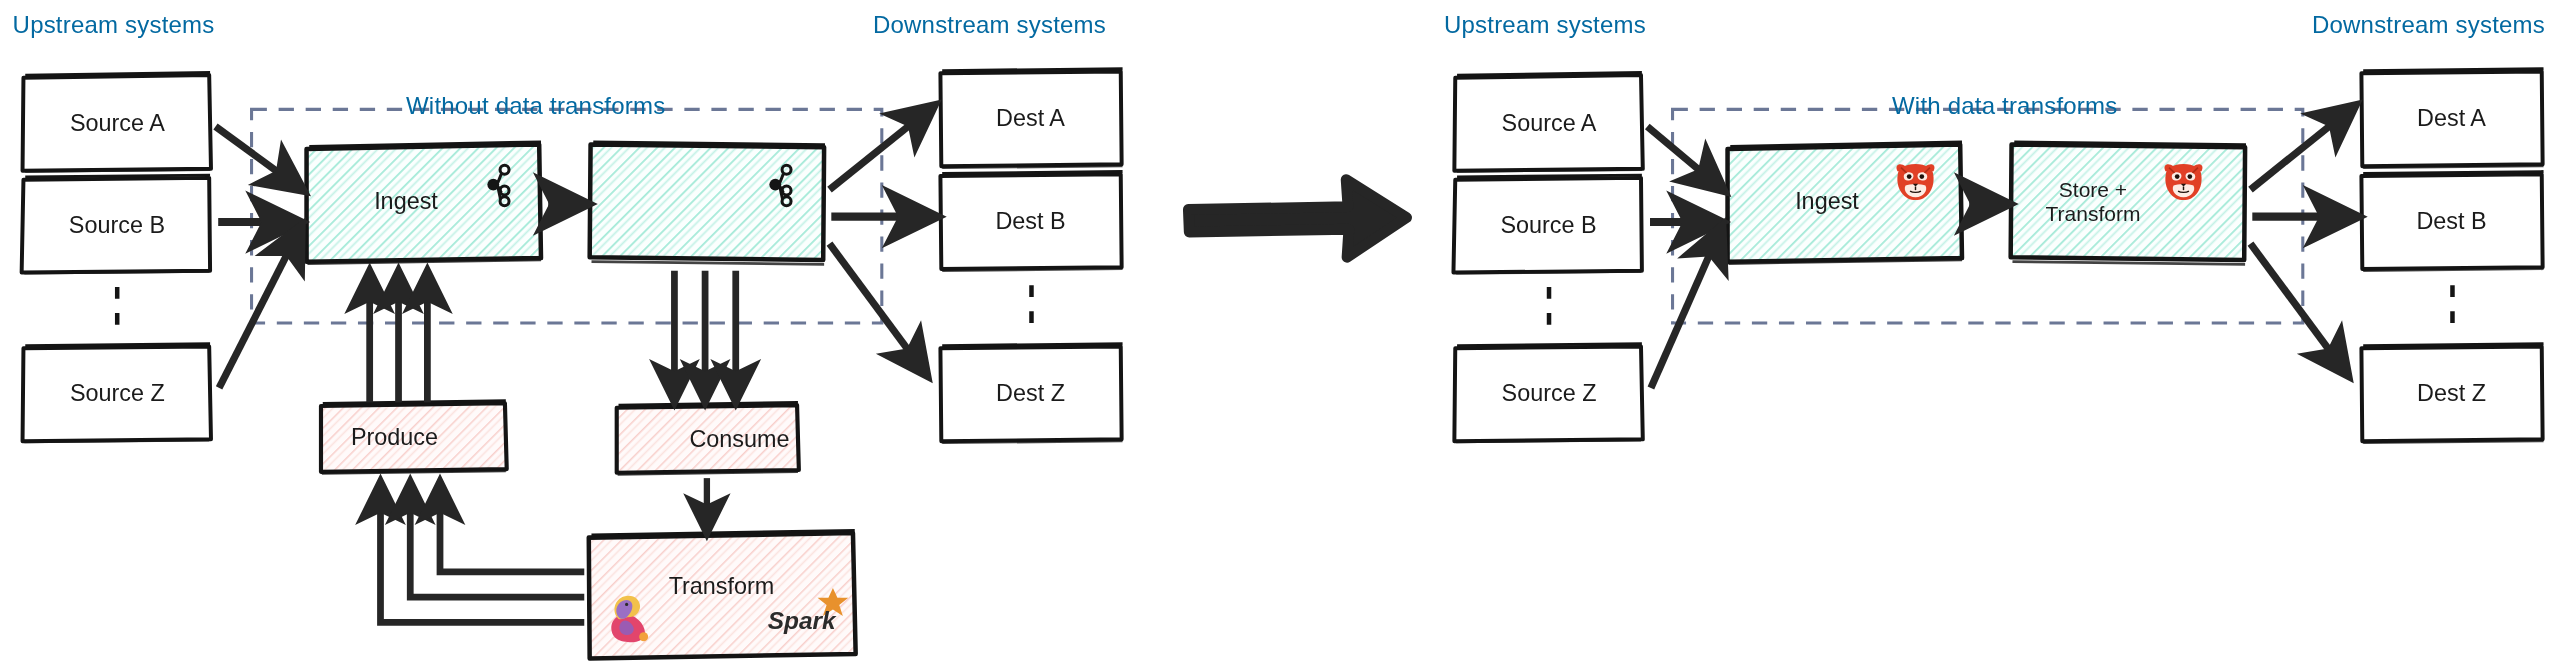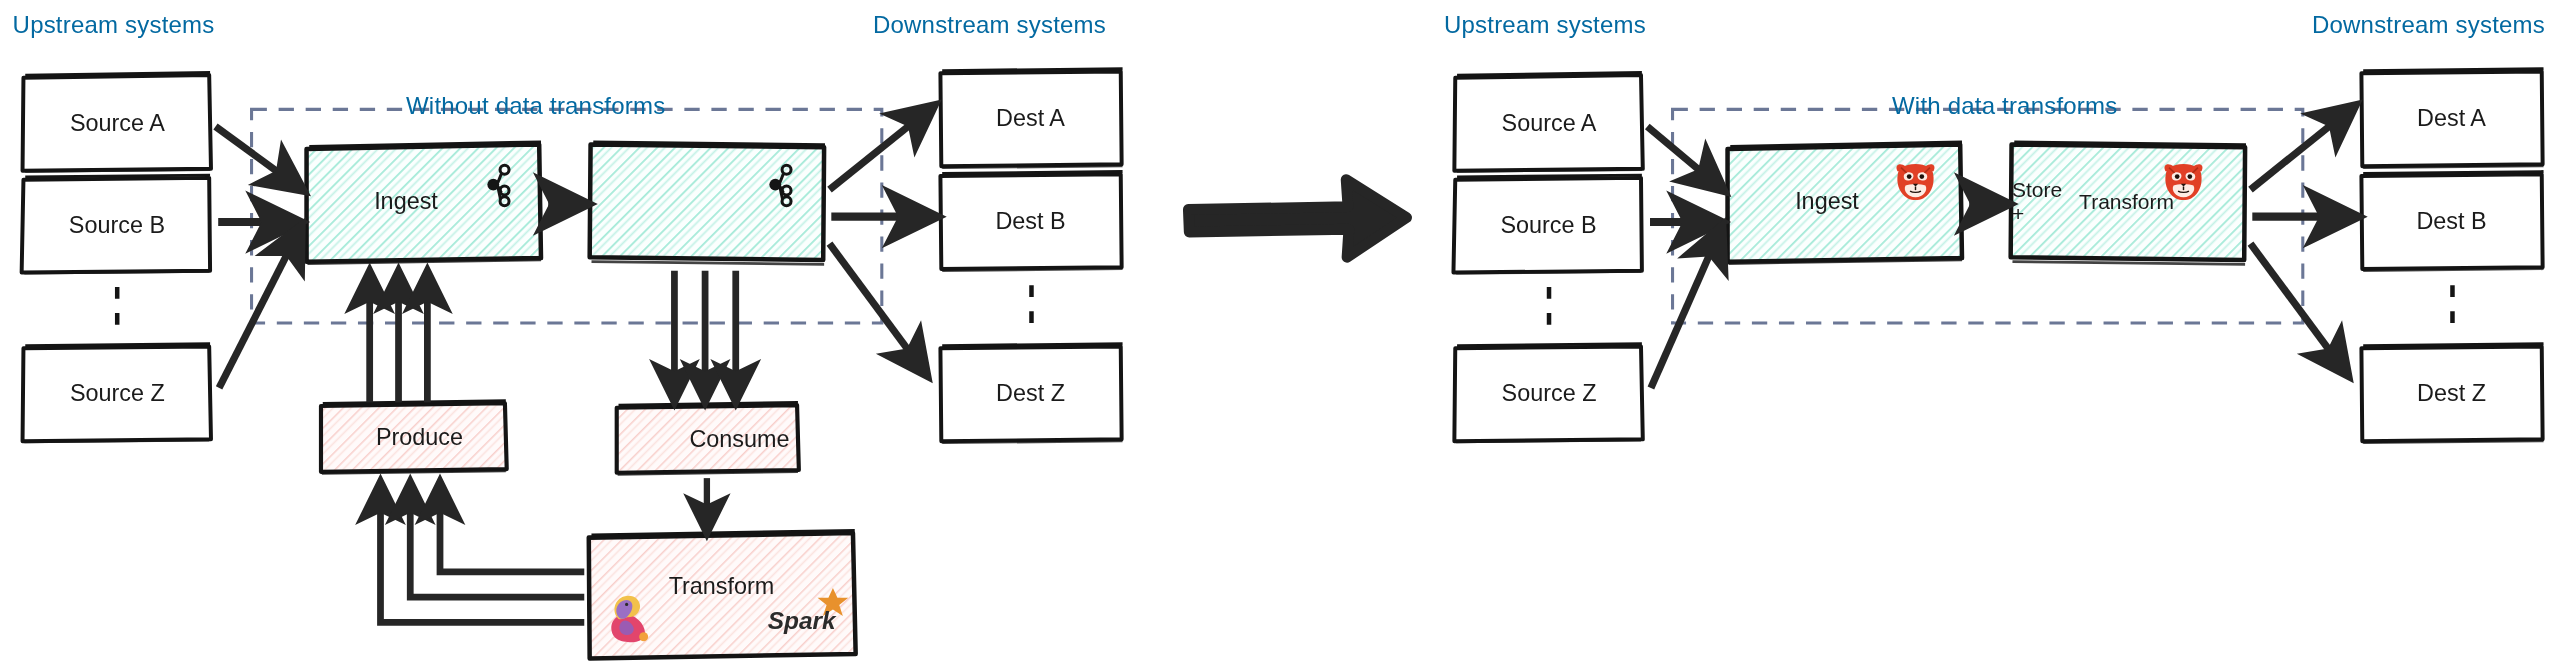--- a/index.html
+++ b/index.html
@@ -8,21 +8,21 @@
     font-family:"Liberation Sans","DejaVu Sans",sans-serif;
     color:#1a1a1a;
   }
   .stage{position:absolute;inset:0;}
   svg.layer{position:absolute;left:0;top:0;width:2576px;height:665px;overflow:visible;}
   .lbl{position:absolute;white-space:nowrap;font-size:23.4px;color:#0369a1;letter-spacing:0.2px;}
   .hdr{font-size:24px;}
   .sect-title{font-size:24px;margin-top:42px;}
   .boxtext{
     position:absolute;display:flex;align-items:center;justify-content:center;
-    text-align:left;font-size:23.4px;color:#1b1b1b;pointer-events:none;
+    text-align:right;font-size:23.4px;color:#1b1b1b;pointer-events:none;
   }
   .boxtext.two{line-height:1.12;font-size:21px;}
   .icon-wrap{position:absolute;display:block;}
   .kafka-ic{width:40px;height:45px;}
   .rp-ic{width:47px;height:40px;}
   .flink-ic{width:60px;height:52px;}
   .spark-ic{width:85px;height:49px;}
 </style>
 </head>
 <body>
@@ -292,34 +292,34 @@
   <div class="boxtext" style="left:23.4px;top:75px;width:188px;height:96px;">Source A</div>
   <div class="boxtext" style="left:23.4px;top:177px;width:187px;height:96px;">Source B</div>
   <div class="boxtext" style="left:23.4px;top:345px;width:188px;height:96px;">Source Z</div>
 
   <div class="boxtext" style="left:307px;top:144px;width:198px;height:115px;">Ingest</div>
 
   <div class="boxtext" style="left:940px;top:70px;width:181px;height:96px;">Dest A</div>
   <div class="boxtext" style="left:940px;top:173px;width:181px;height:96px;">Dest B</div>
   <div class="boxtext" style="left:940px;top:345px;width:181px;height:96px;">Dest Z</div>
 
-  <div class="boxtext" style="left:327px;top:403px;width:185px;height:69px;">Produce</div>
+  <div class="boxtext" style="left:302px;top:403px;width:185px;height:69px;">Produce</div>
   <div class="boxtext" style="left:649px;top:405px;width:181px;height:68px;">Consume</div>
   <div class="boxtext" style="left:589px;top:559px;width:265px;height:54px;">Transform</div>
 
   <div class="lbl hdr" style="left:1444px;top:10.8px;">Upstream systems</div>
   <div class="lbl sect-title" style="left:1892px;top:50px;">With data transforms</div>
   <div class="lbl hdr" style="left:2312px;top:10.8px;">Downstream systems</div>
 
   <div class="boxtext" style="left:1455px;top:75px;width:188px;height:96px;">Source A</div>
   <div class="boxtext" style="left:1455px;top:177px;width:187px;height:96px;">Source B</div>
   <div class="boxtext" style="left:1455px;top:345px;width:188px;height:96px;">Source Z</div>
 
   <div class="boxtext" style="left:1728px;top:144px;width:198px;height:115px;">Ingest</div>
-  <div class="boxtext two" style="left:2012px;top:144px;width:162px;height:115px;flex-direction:row;">
+  <div class="boxtext two" style="left:2012px;top:144px;width:162px;height:115px;flex-direction:column;">
     <span>Store +</span>
     <span>Transform</span>
   </div>
 
   <div class="boxtext" style="left:2361px;top:70px;width:181px;height:96px;">Dest A</div>
   <div class="boxtext" style="left:2361px;top:173px;width:181px;height:96px;">Dest B</div>
   <div class="boxtext" style="left:2361px;top:345px;width:181px;height:96px;">Dest Z</div>
 
 </div>
 

